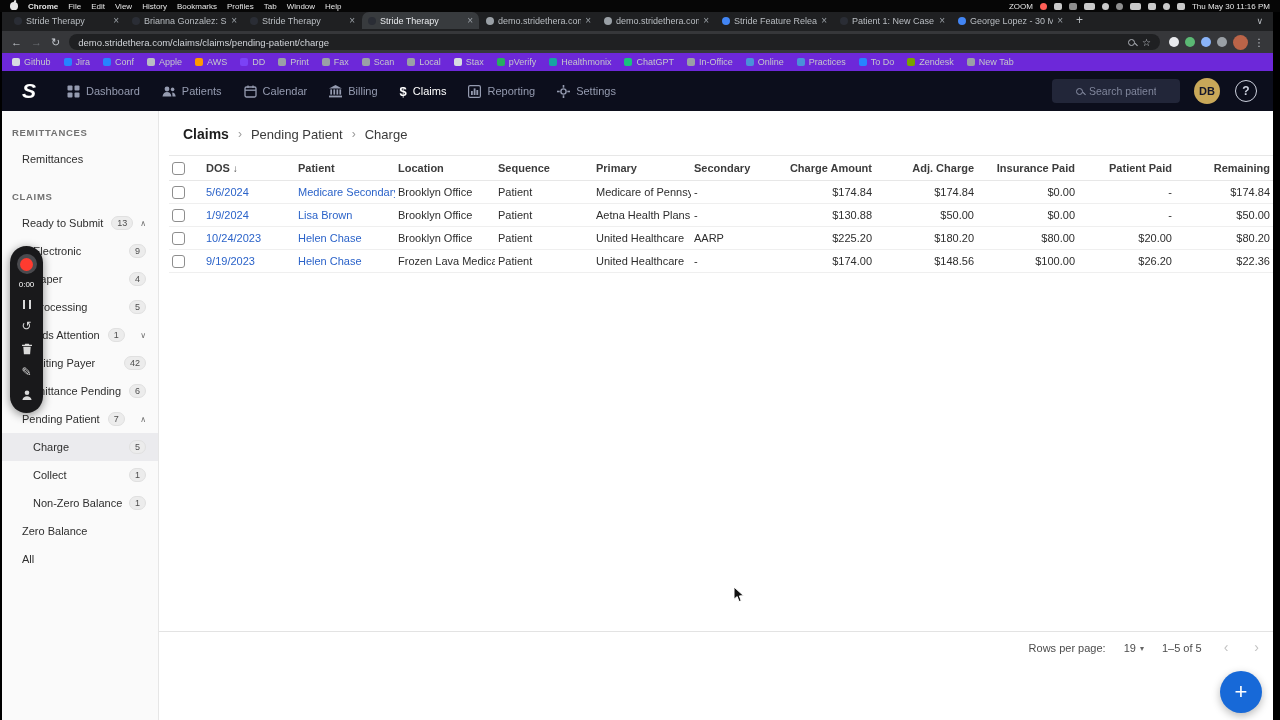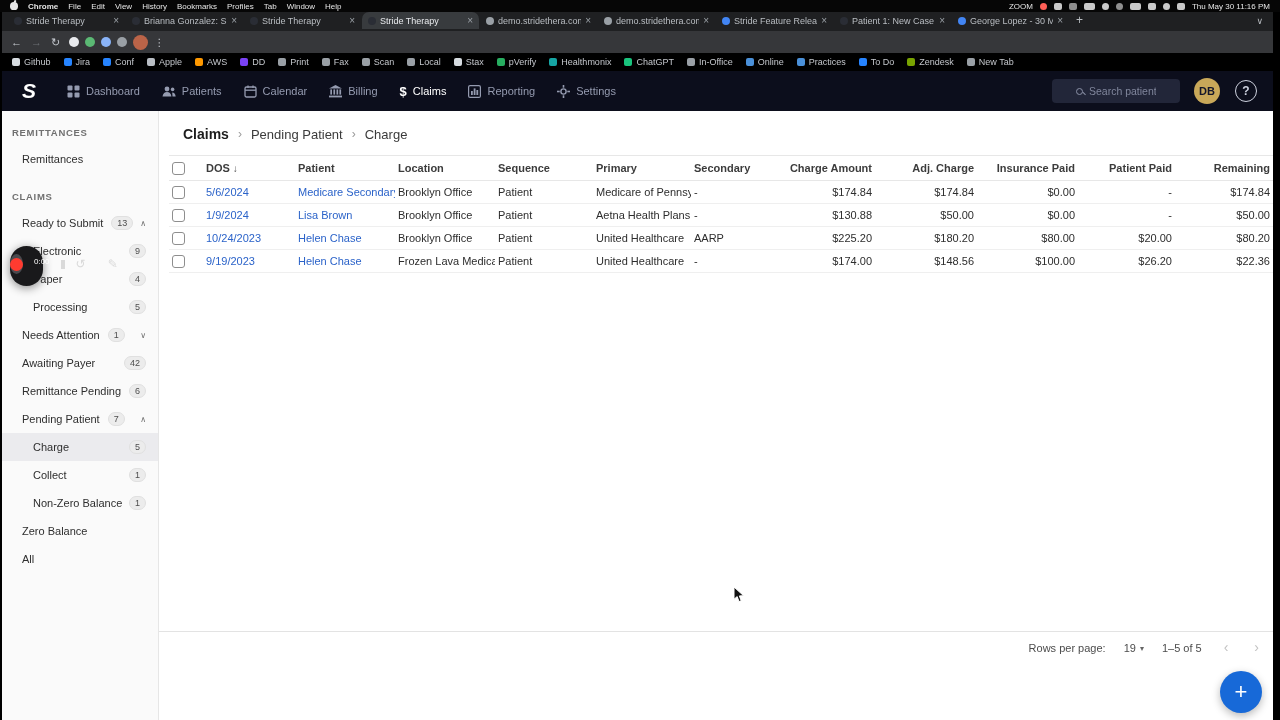--- a/index.html
+++ b/index.html
@@ -42,21 +42,21 @@
     padding:0 9px;gap:7px;color:#d2d5da;font-size:9.5px;min-width:0;}
   .urltext{flex:1;white-space:nowrap;overflow:hidden;}
   .mag{width:7px;height:7px;border:1.4px solid #aeb2b8;border-radius:50%;position:relative;flex:none;}
   .mag::after{content:'';position:absolute;width:4px;height:1.4px;background:#aeb2b8;right:-3.5px;bottom:-1px;transform:rotate(45deg);}
   .star{color:#c7cbd1;font-size:10px;flex:none;}
   .ext-cluster{display:flex;align-items:center;gap:6px;flex:none;}
   .ext{width:10px;height:10px;border-radius:50%;flex:none;}
   .prof-av{width:15px;height:15px;border-radius:50%;background:#bb6448;flex:none;}
   .kebab{color:#c7cbd1;font-size:10px;flex:none;}
 
-  .bookmarksbar{height:18px;background:#000000;display:flex;align-items:center;padding:0 10px;gap:13px;flex:none;overflow:hidden;}
+  .bookmarksbar{height:18px;background:#6d28d9;display:flex;align-items:center;padding:0 10px;gap:13px;flex:none;overflow:hidden;}
   .bm{display:flex;align-items:center;gap:4px;font-size:9px;color:#c4c7cc;white-space:nowrap;flex:none;}
   .bmfav{width:8px;height:8px;border-radius:2px;flex:none;}
 
   
   .appheader{height:40px;background:#0c0e1c;display:flex;align-items:center;padding:0 16px;flex:none;color:#959bb0;}
   .logo{font-size:21px;font-weight:800;font-style:italic;color:#fff;margin:0 20px 0 4px;flex:none;}
   .nav-item{display:flex;align-items:center;gap:6px;font-size:11px;height:40px;padding:0 11px;flex:none;cursor:default;}
   .nav-item.active{color:#fff;}
   .nav-item svg{flex:none;}
   .dollar{font-size:13px;font-weight:700;line-height:1;}
@@ -102,21 +102,21 @@
   .rpp-val{display:flex;align-items:center;gap:4px;color:#4c4c4c;}
   .caret{font-size:8px;color:#666;}
   .pg-btn{color:#c2c2c2;font-size:14px;line-height:11px;padding:0 4px;}
 
   .fab{position:absolute;right:11px;bottom:7px;width:42px;height:42px;border-radius:50%;background:#1769d8;
     color:#fff;font-size:22px;font-weight:400;display:flex;align-items:center;justify-content:center;
     box-shadow:0 3px 8px rgba(0,0,0,.28);}
 
   
   .recorder{position:absolute;left:10px;top:246px;width:33px;background:#19191b;border-radius:17px;
-    display:flex;flex-direction:row;align-items:center;padding:8px 0 12px;gap:11px;z-index:40;box-shadow:0 2px 10px rgba(0,0,0,.45);}
+    display:flex;flex-direction:column;align-items:center;padding:8px 0 12px;gap:11px;z-index:40;box-shadow:0 2px 10px rgba(0,0,0,.45);}
   .rec-outer{width:20px;height:20px;border-radius:50%;background:#4a4a4e;display:flex;align-items:center;justify-content:center;}
   .rec-inner{width:13px;height:13px;border-radius:50%;background:#ff3b30;}
   .rec-time{color:#fff;font-size:8px;margin-top:-5px;}
   .pause-ic{width:8px;height:9px;border-left:2.6px solid #d9d9d9;border-right:2.6px solid #d9d9d9;}
   .rec-glyph{color:#d9d9d9;font-size:12px;line-height:1;}
 
   
   .cursor{position:absolute;left:733px;top:586px;z-index:90;pointer-events:none;}
 </style>
 </head>
@@ -201,20 +201,25 @@
         <span class="tclose">×</span>
       </div>
       <span class="newtab">+</span>
       <span class="tabchev">∨</span>
     </div>
 
     <div class="addressbar">
       <span class="nav-ic">←</span>
       <span class="nav-ic dim">→</span>
       <span class="nav-ic">↻</span>
+      <div class="urlpill">
+        <span class="urltext">demo.stridethera.com/claims/claims/pending-patient/charge</span>
+        <span class="mag"></span>
+        <span class="star">☆</span>
+      </div>
       <div class="ext-cluster">
         <span class="ext" style="background: rgb(232, 234, 237);"></span>
         <span class="ext" style="background: rgb(91, 185, 116);"></span>
         <span class="ext" style="background: rgb(138, 180, 248);"></span>
         <span class="ext" style="background: rgb(154, 160, 166);"></span>
         <span class="prof-av"></span>
         <span class="kebab">⋮</span>
       </div>
     </div>
 

